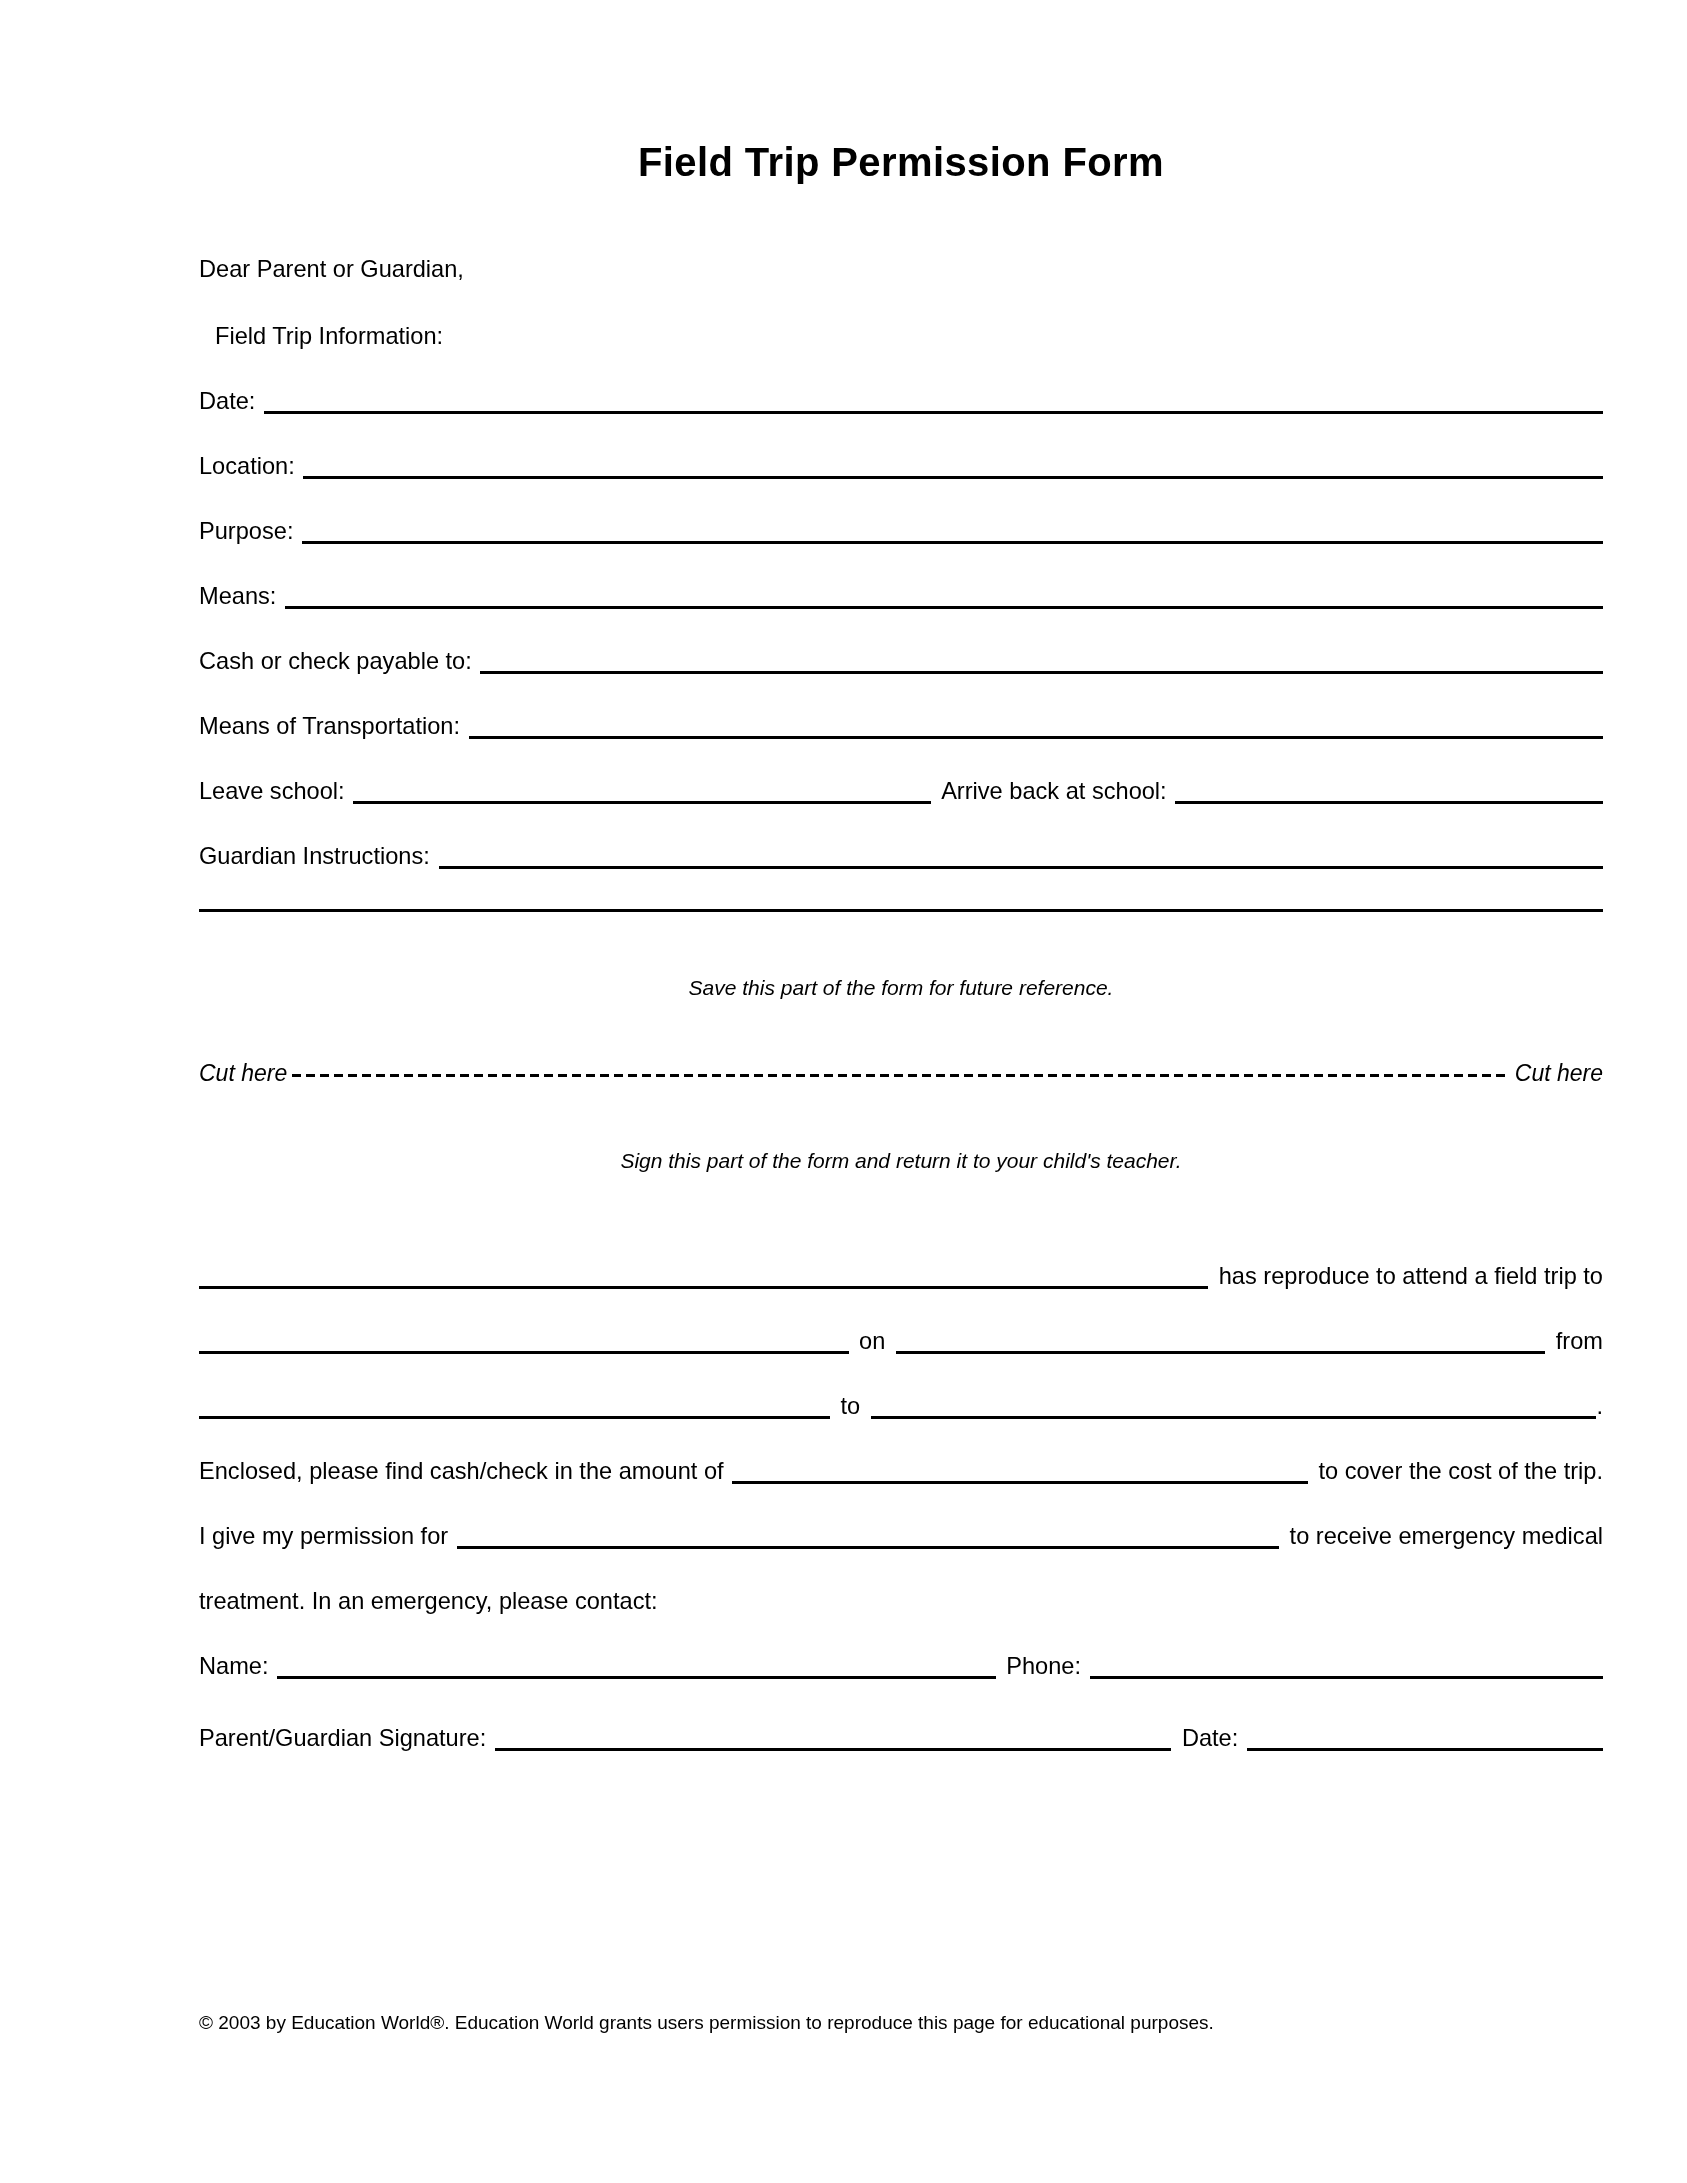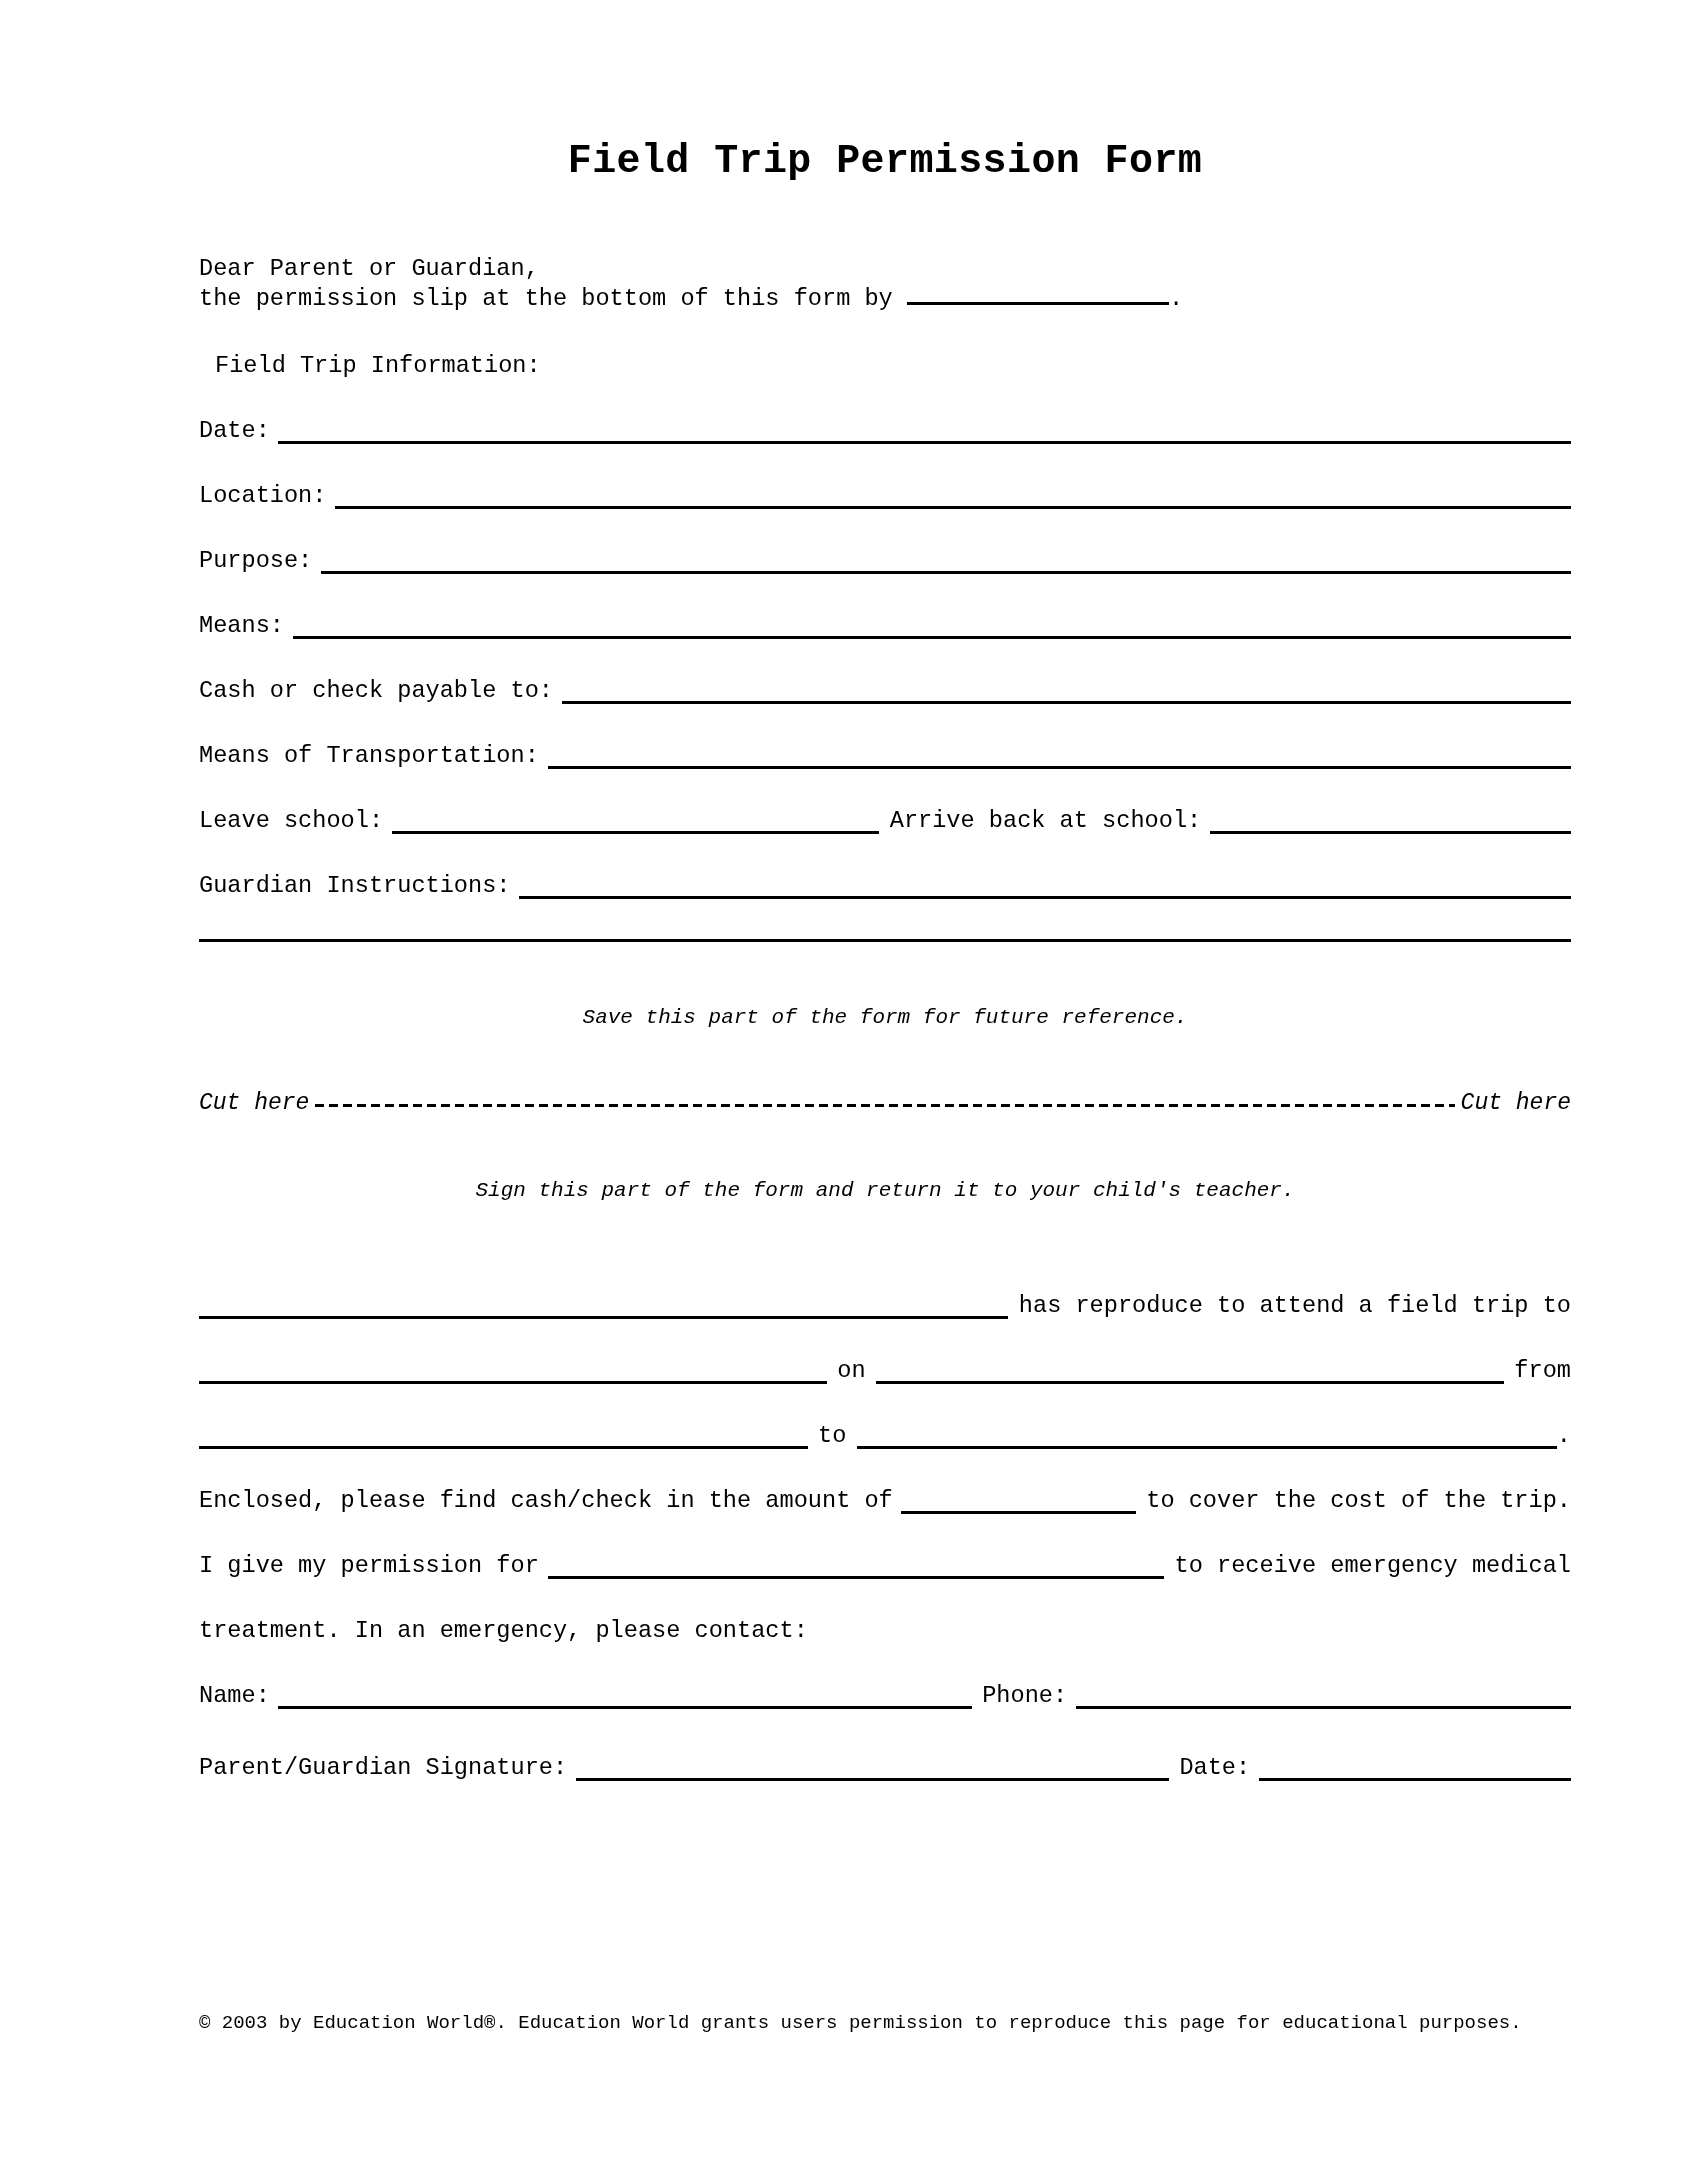--- a/index.html
+++ b/index.html
@@ -11,24 +11,23 @@
   body {
     width: 1687px;
     height: 2184px;
     font-family: "Liberation Sans", sans-serif;
   }
   .page {
     position: relative;
     box-sizing: border-box;
     width: 1687px;
     height: 1732px;
-    padding: 140px 116px 0 199px;
+    padding: 140px 84px 0 199px;
     font-size: 23.6px;
     line-height: 30px;
-    font-family: Liberation Mono, monospace;
   }
   .title {
     margin: 0;
     text-align: center;
     font-size: 40px;
     line-height: 44px;
     font-weight: bold;
     letter-spacing: 0.4px;
   }
   .intro { margin-top: 70px; }
@@ -104,24 +103,20 @@
 </style>
 </head>
 <body>
 
 <div class="page">
 
   <h1 class="title">Field Trip Permission Form</h1>
 
   <div class="intro">
     <div>Dear Parent or Guardian,</div>
-    <div>
-      <span>the permission slip at the bottom of this form by</span>
-      <span class="blank-inline"></span><span>.</span>
-    </div>
   </div>
 
   <div class="info-heading">Field Trip Information:</div>
 
   <div class="frow">
     <span class="lbl">Date:</span>
     <span class="fill"></span>
   </div>
 
   <div class="frow">

